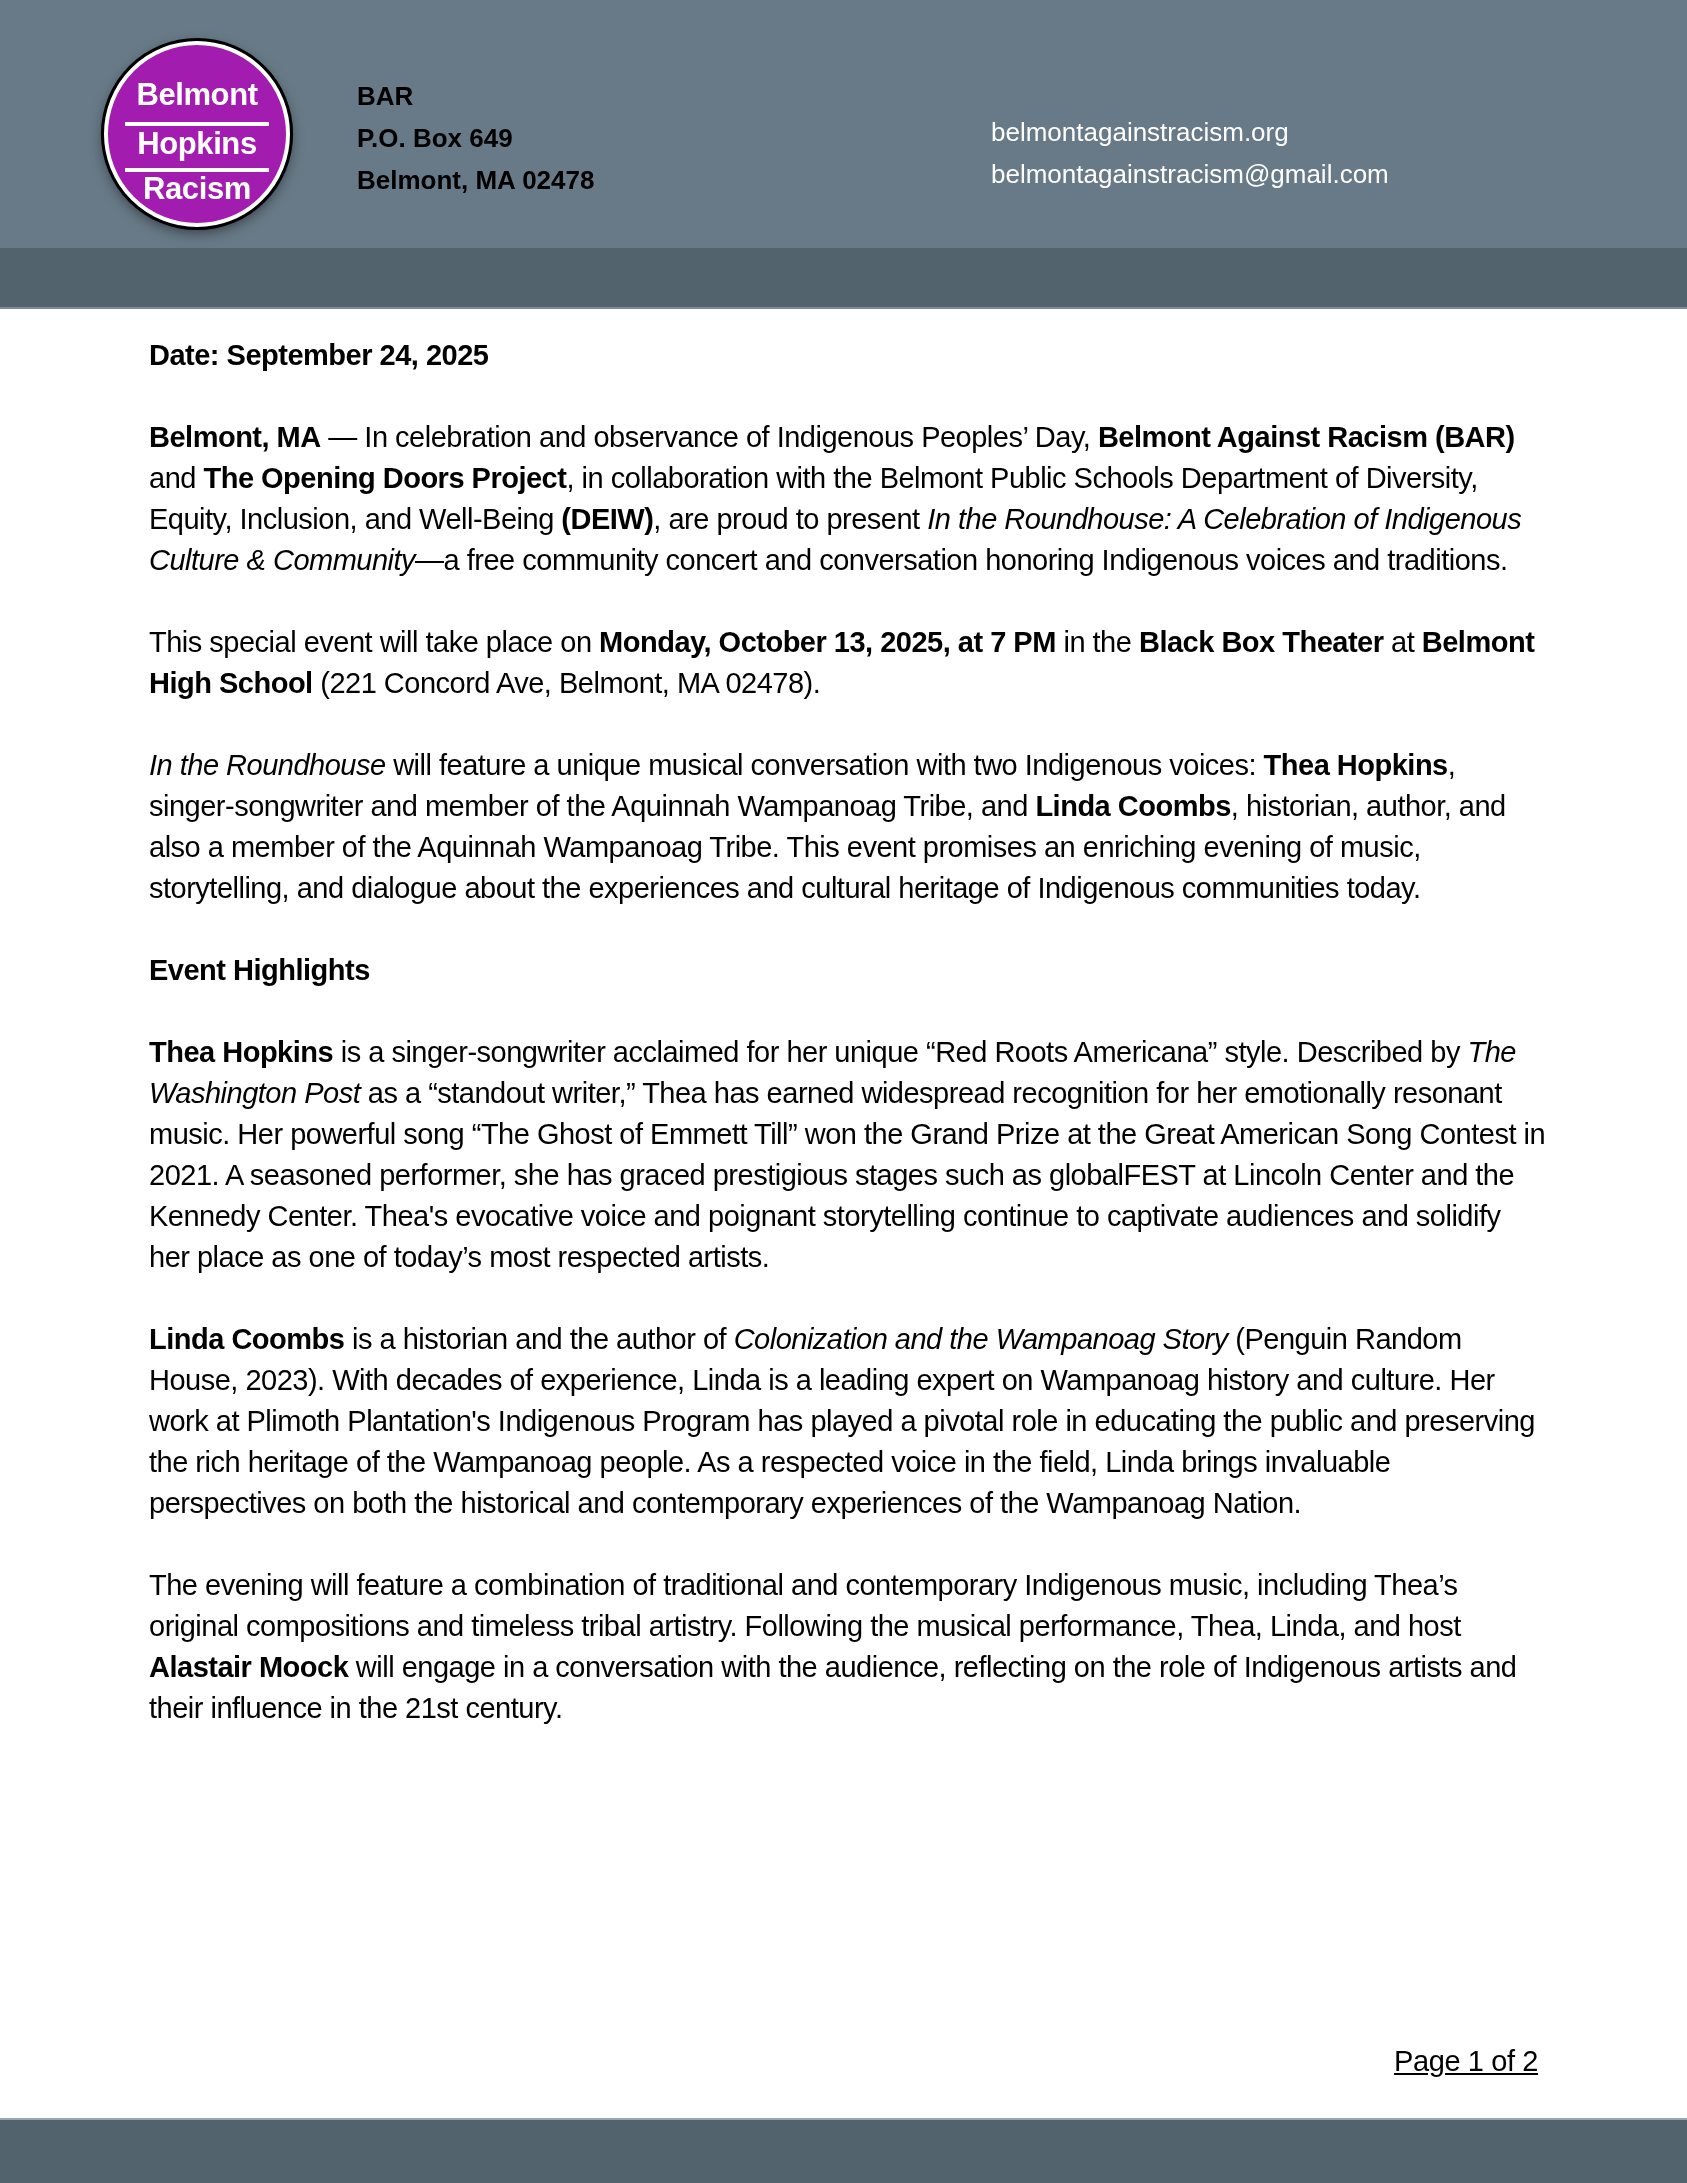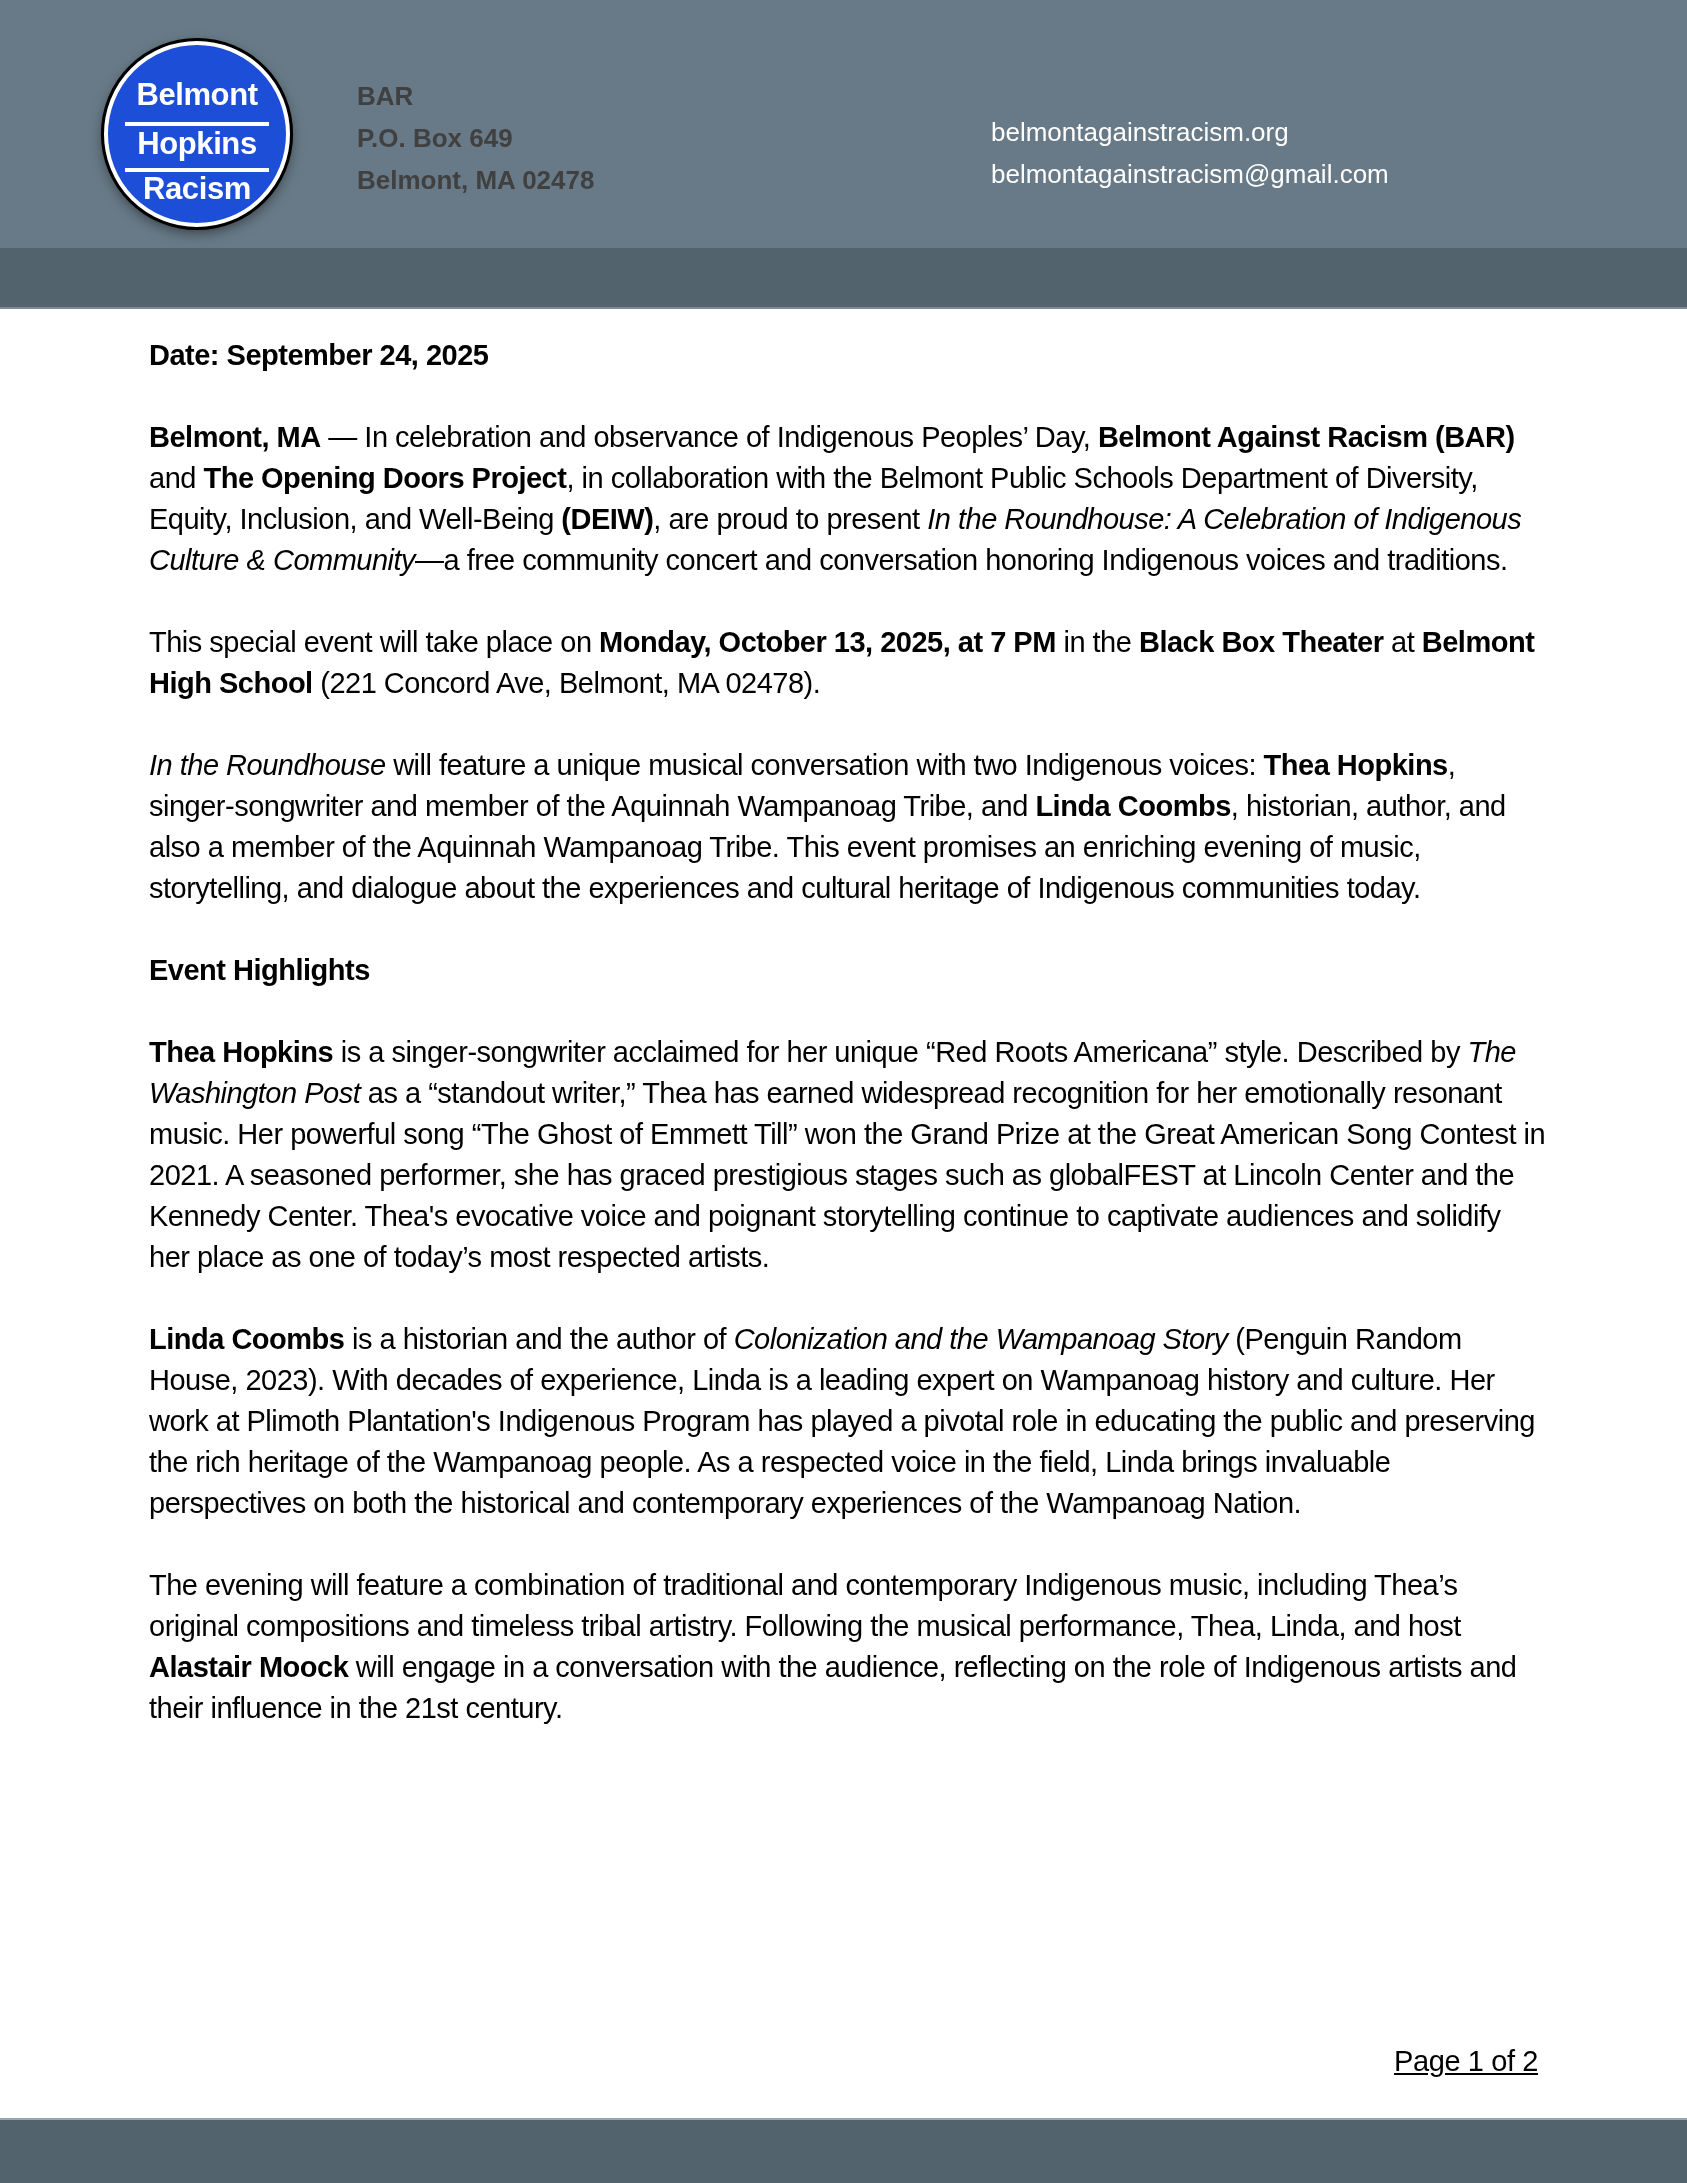--- a/index.html
+++ b/index.html
@@ -4,28 +4,28 @@
 <style>
   html, body { margin: 0; padding: 0; }
   body {
     width: 1687px; height: 2183px; position: relative; background: #ffffff;
     font-family: "Liberation Sans", sans-serif; color: #000; overflow: hidden;
   }
   .hdr-top { position: absolute; left: 0; top: 0; width: 1687px; height: 248px; background: #687a87; }
   .hdr-band { position: absolute; left: 0; top: 248px; width: 1687px; height: 59px; background: #52636d; border-bottom: 2.3px solid #7d8d97; }
   .logo {
     position: absolute; left: 104px; top: 41px; width: 186px; height: 186px; border-radius: 50%;
-    background: #1d4ed8; border: 4.7px solid #fff; box-shadow: 0 0 0 3.1px #000, 0 4.7px 14px rgba(0,0,0,0.55);
+    background: #a21caf; border: 4.7px solid #fff; box-shadow: 0 0 0 3.1px #000, 0 4.7px 14px rgba(0,0,0,0.55);
     box-sizing: border-box; color: #fff; text-align: center; text-decoration: underline;
   }
   .logo .w { position: absolute; left: 0; right: 0; font-size: 31px; font-weight: bold; line-height: 1; letter-spacing: -0.4px; }
   .logo .w1 { top: 34px; } .logo .w2 { top: 83px; } .logo .w3 { top: 128px; }
   .logo .rule { position: absolute; left: 17px; right: 17px; height: 3.9px; background: #fff; }
   .logo .r1 { top: 77px; } .logo .r2 { top: 123px; }
-  .addr { position: absolute; left: 357px; top: 75px; color: #404040; font-weight: bold; font-size: 26px; line-height: 42px; }
+  .addr { position: absolute; left: 357px; top: 75px; color: #000000; font-weight: bold; font-size: 26px; line-height: 42px; }
   .contact { position: absolute; left: 991px; top: 111px; color: #fff; font-weight: normal; font-size: 26px; line-height: 42px; }
   .content { position: absolute; left: 149px; top: 335px; width: 1397px; font-size: 29px; line-height: 41px; letter-spacing: -0.5px; }
   .content p { margin: 0 0 41px 0; }
   .content b { font-weight: bold; }
   .page-num { position: absolute; right: 149px; top: 2045px; font-size: 29px; letter-spacing: -0.4px; text-decoration: underline; }
   .ftr-band { position: absolute; left: 0; top: 2118px; width: 1687px; height: 66px; background: #52636d; border-top: 2.3px solid #9aa6ad; }
 </style>
 </head>
 <body>
 

